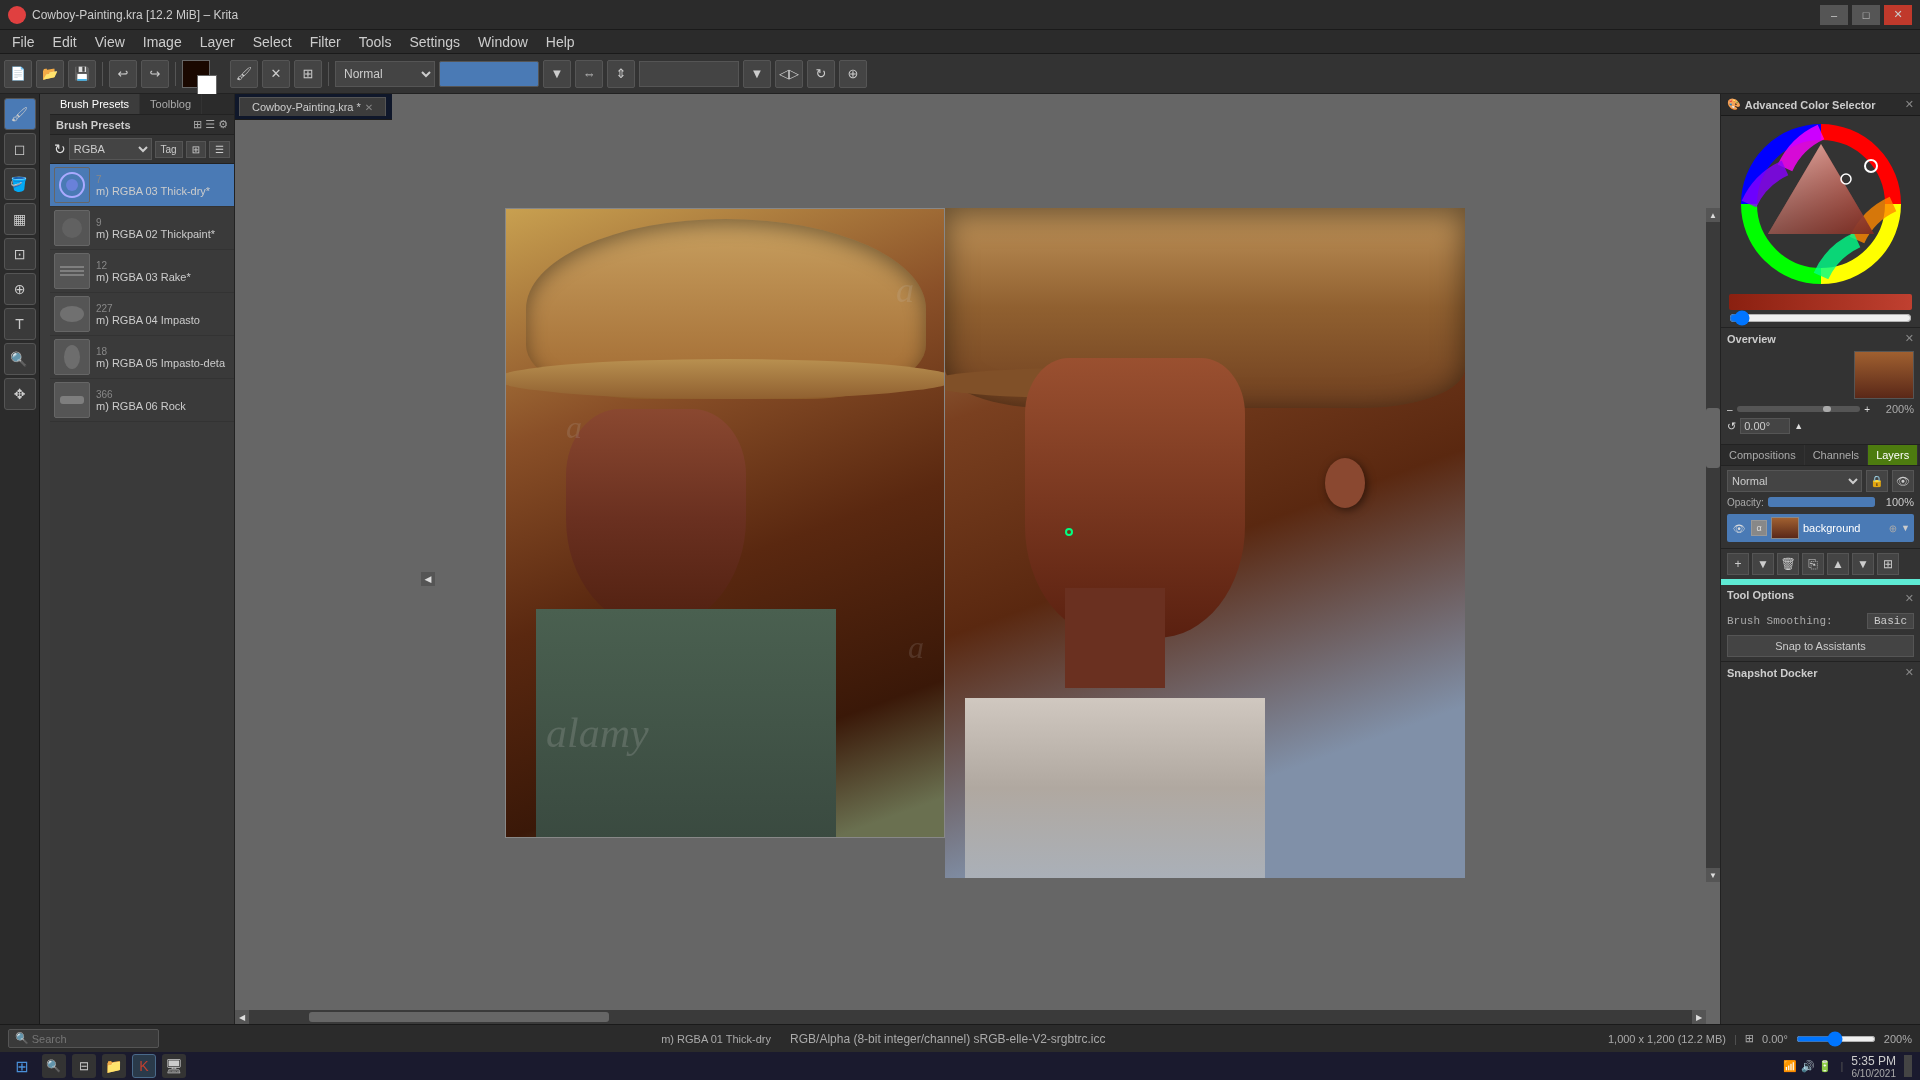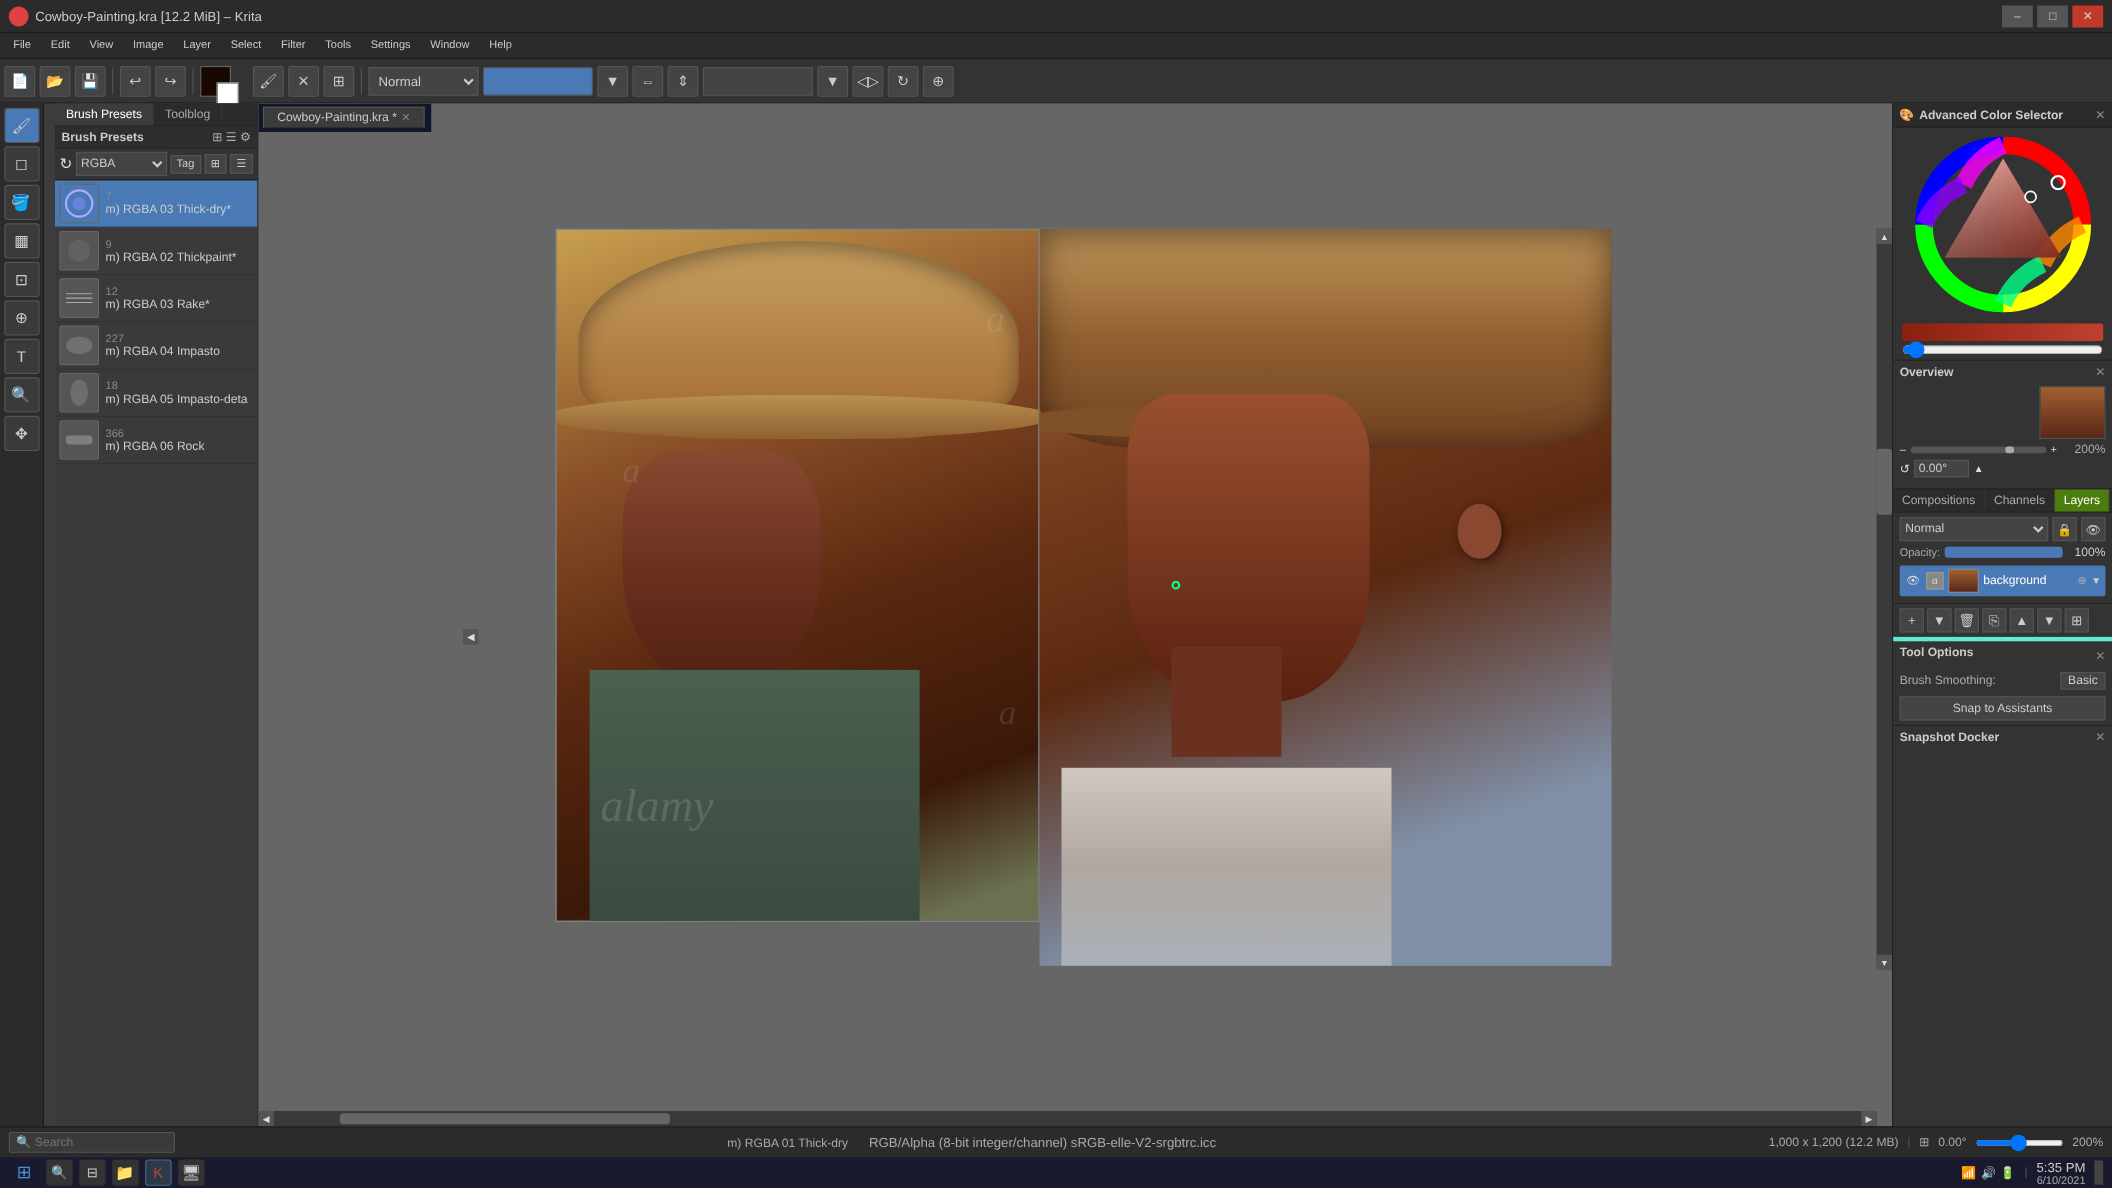--- a/index.html
+++ b/index.html
@@ -58,21 +58,21 @@
       background: #2b2b2b;
       display: flex;
       align-items: center;
       padding: 0 4px;
       border-bottom: 1px solid #1a1a1a;
       gap: 2px;
     }
     .menu-item {
       padding: 2px 8px;
       cursor: pointer;
-      font-size: 10px;
+      font-size: 14px;
       color: #ccc;
       border-radius: 2px;
     }
 
     
     #toolbar {
       height: 40px;
       background: #333;
       display: flex;
       align-items: center;
@@ -461,20 +461,21 @@
       font-size: 11px;
       font-weight: bold;
       color: #ccc;
       margin-bottom: 6px;
     }
     #brush-smoothing-row {
       display: flex;
       align-items: center;
       justify-content: space-between;
       margin-bottom: 6px;
+      font-family: Liberation Mono, monospace;
     }
     #brush-smoothing-label {
       font-size: 11px;
       color: #aaa;
     }
     #brush-smoothing-value {
       font-size: 11px;
       color: #ccc;
       background: #444;
       padding: 1px 6px;
@@ -998,21 +999,21 @@
     <div id="layers-toolbar" style="display:flex;gap:3px;padding:4px 6px;border-top:1px solid #222;flex-wrap:wrap;">
       <button class="layer-tool-btn">+</button>
       <button class="layer-tool-btn">▼</button>
       <button class="layer-tool-btn">🗑</button>
       <button class="layer-tool-btn">⎘</button>
       <button class="layer-tool-btn">▲</button>
       <button class="layer-tool-btn">▼</button>
       <button class="layer-tool-btn">⊞</button>
     </div>
 
-    <div id="tool-options-section" style="border-top:4px solid #5eead4;padding:4px 6px;">
+    <div id="tool-options-section" style="border-top:6px solid #5eead4;padding:4px 6px;">
       <div style="display:flex;align-items:center;justify-content:space-between;margin-bottom:6px;">
         <span id="tool-options-title" style="font-size:11px;font-weight:bold;color:#ccc;">Tool Options</span>
         <span style="font-size:11px;cursor:pointer;color:#888;">✕</span>
       </div>
       <div id="brush-smoothing-row" style="display:flex;align-items:center;justify-content:space-between;margin-bottom:6px;">
         <span id="brush-smoothing-label" style="font-size:11px;color:#aaa;">Brush Smoothing:</span>
         <span id="brush-smoothing-value" style="font-size:11px;color:#ccc;background:#444;padding:1px 6px;border:1px solid #555;">Basic</span>
       </div>
       <button id="snap-btn" style="width:100%;padding:4px;background:#444;border:1px solid #555;color:#ccc;font-size:11px;cursor:pointer;text-align:center;">Snap to Assistants</button>
     </div>

